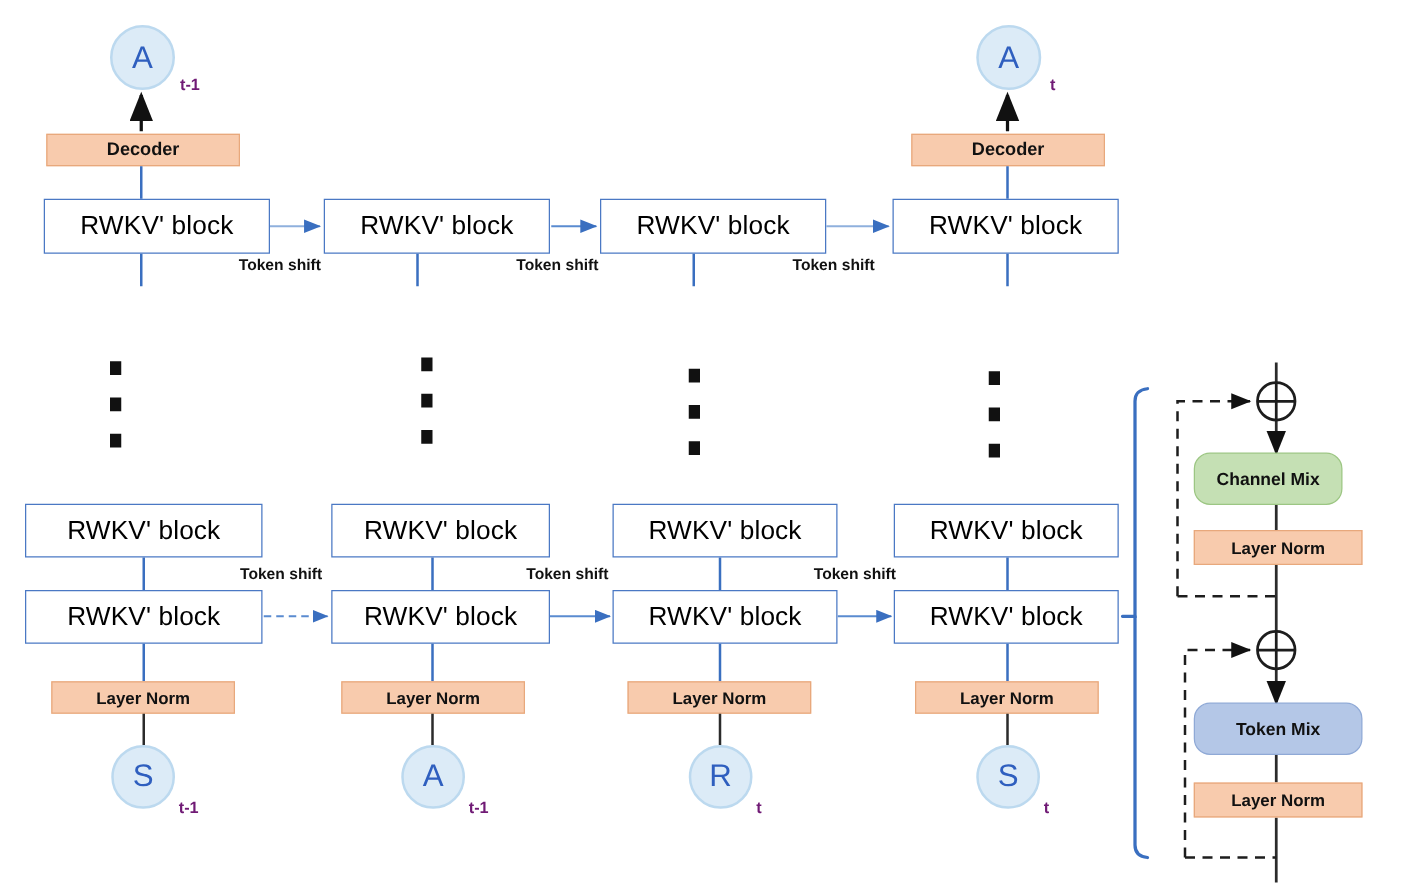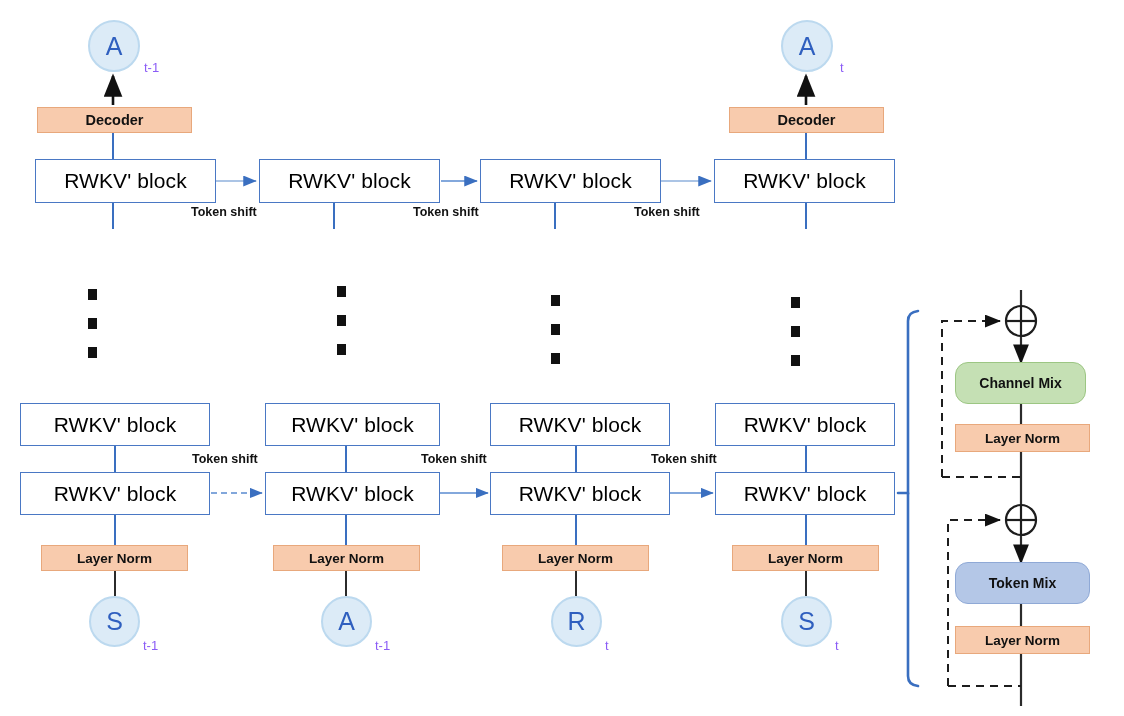--- a/index.html
+++ b/index.html
@@ -34,21 +34,21 @@
   .chanmix{background:#c5e0b4;border:1.3px solid #9cc683;}
   .timemix{background:#b4c7e7;border:1.3px solid #8fa9d6;}
 
   
   .circ{
     border-radius:50%;
     background:#dcebf7;border:2px solid #bcd9ef;
     display:flex;align-items:center;justify-content:center;
     font-size:25px;color:#2f5fbf;font-family:"Liberation Sans",sans-serif;
   }
-  .sub{font-size:13px;color:#8b5cf6;font-weight:normal;white-space:nowrap;}
+  .sub{font-size:13px;color:#701a75;font-weight:bold;white-space:nowrap;}
 
   
   .vline-blue{background:#3a6fc0;width:2.4px;}
   .vline-dark{background:#2b2b2b;width:2px;}
 
   .tshift{font-size:12.5px;font-weight:bold;color:#111;white-space:nowrap;}
 
   
   .dot{background:#111;width:9px;height:11px;}
 
@@ -230,21 +230,21 @@
   <div class="abs orange" style="left:732px;top:545px;width:147px;height:26px;">
     <span>Layer Norm</span>
   </div>
   <div class="abs vline-dark" style="left:805px;top:571px;height:25px;"></div>
   <div class="abs circ" style="left:781px;top:596px;width:51px;height:51px;">
     <span>S</span>
   </div>
   <div class="abs sub" style="left:835px;top:638px;">t</div>
   <div class="abs tshift" style="left:651px;top:452px;">Token shift</div>
 
-  <div class="abs mixbox chanmix" style="left:955px;top:362px;width:131px;height:42px;">
+  <div class="abs mixbox chanmix" style="left:955px;top:362px;width:119px;height:42px;">
     <span>Channel Mix</span>
   </div>
   <div class="abs orange" style="left:955px;top:424px;width:135px;height:28px;">
     <span>Layer Norm</span>
   </div>
   <div class="abs mixbox timemix" style="left:955px;top:562px;width:135px;height:42px;">
     <span>Token Mix</span>
   </div>
   <div class="abs orange" style="left:955px;top:626px;width:135px;height:28px;">
     <span>Layer Norm</span>

